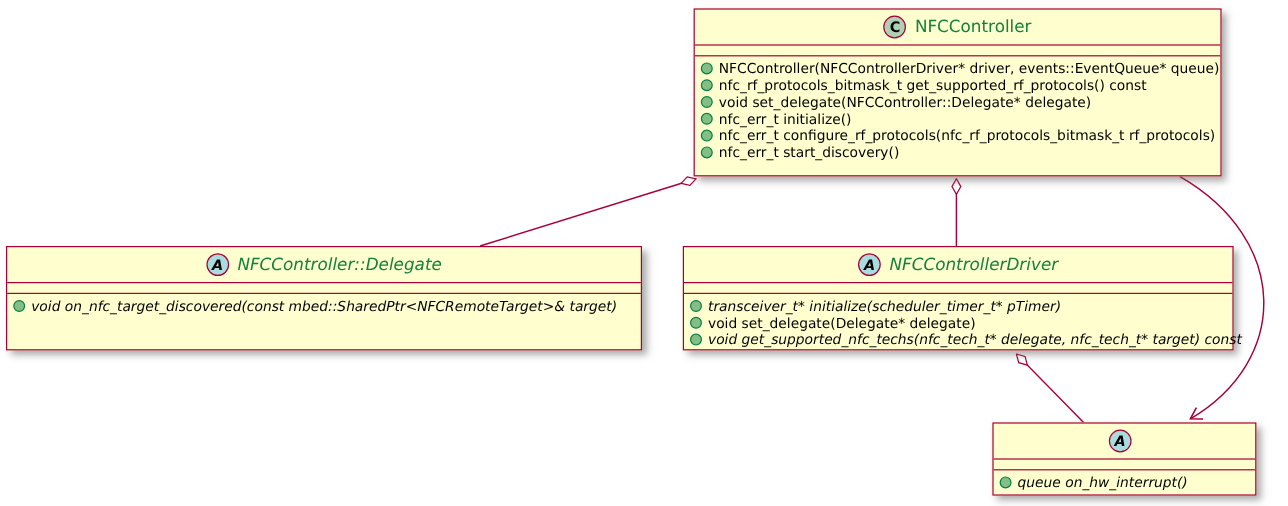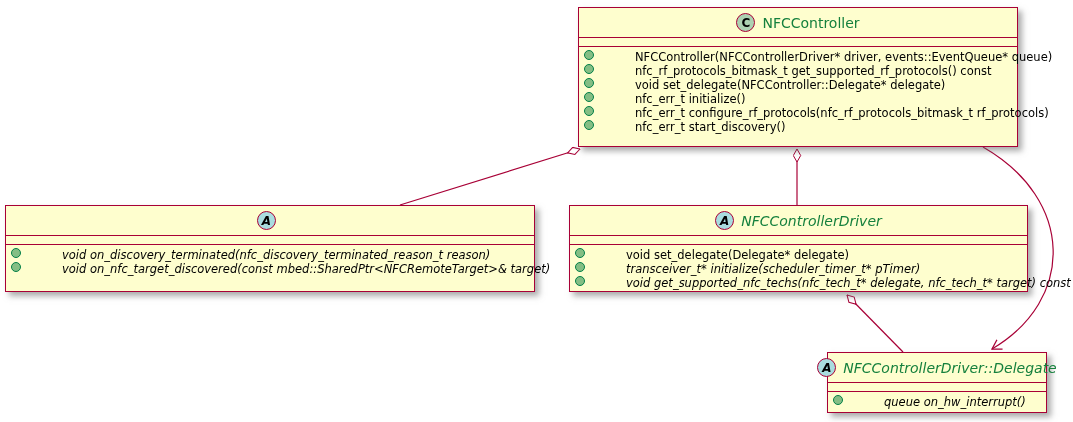--- a/index.html
+++ b/index.html
@@ -60,23 +60,23 @@
     font-size: 14px;
     color: #15803d;
     white-space: nowrap;
   }
   .uml-name.abstract { font-style: italic; }
   .uml-methods {
     padding: 3px 4px 2px 5px;
   }
   .method {
     display: flex;
+    align-items: center;
     height: 14px;
     white-space: nowrap;
-    gap: 36px;
   }
   .vis-dot {
     flex: none;
     width: 8px;
     height: 8px;
     border-radius: 50%;
     background: #84BE84;
     border: 1px solid #038048;
     margin-right: 5px;
   }
@@ -136,60 +136,56 @@
       <div class="method">
         <span class="vis-dot"></span>
         <span class="m-text">nfc_err_t start_discovery()</span>
       </div>
     </div>
   </div>
 
   <div class="uml-class" style="left:5px; top:205px; width:530px; height:87px;">
     <div class="uml-title">
       <span class="spot spot-abstract">A</span>
+      <span class="uml-name abstract">NFCController::Delegate</span>
     </div>
     <div class="uml-fields"></div>
     <div class="uml-methods">
-      <div class="method italic">
-        <span class="vis-dot"></span>
-        <span class="m-text">void on_discovery_terminated(nfc_discovery_terminated_reason_t reason)</span>
-      </div>
       <div class="method italic">
         <span class="vis-dot"></span>
         <span class="m-text">void on_nfc_target_discovered(const mbed::SharedPtr&lt;NFCRemoteTarget&gt;&amp; target)</span>
       </div>
     </div>
   </div>
 
   <div class="uml-class" style="left:569px; top:205px; width:459px; height:87px;">
     <div class="uml-title">
       <span class="spot spot-abstract">A</span>
       <span class="uml-name abstract">NFCControllerDriver</span>
     </div>
     <div class="uml-fields"></div>
     <div class="uml-methods">
+      <div class="method italic">
+        <span class="vis-dot"></span>
+        <span class="m-text">transceiver_t* initialize(scheduler_timer_t* pTimer)</span>
+      </div>
       <div class="method">
         <span class="vis-dot"></span>
         <span class="m-text">void set_delegate(Delegate* delegate)</span>
-      </div>
-      <div class="method italic">
-        <span class="vis-dot"></span>
-        <span class="m-text">transceiver_t* initialize(scheduler_timer_t* pTimer)</span>
       </div>
       <div class="method italic">
         <span class="vis-dot"></span>
         <span class="m-text">void get_supported_nfc_techs(nfc_tech_t* delegate, nfc_tech_t* target) const</span>
       </div>
     </div>
   </div>
 
   <div class="uml-class" style="left:827px; top:352px; width:220px; height:61px;">
     <div class="uml-title">
       <span class="spot spot-abstract">A</span>
-      <span class="uml-name abstract">NFCControllerDriver::Delegate</span>
     </div>
     <div class="uml-fields"></div>
     <div class="uml-methods">
       <div class="method italic">
         <span class="vis-dot"></span>
         <span class="m-text">queue on_hw_interrupt()</span>
       </div>
     </div>
   </div>
 

